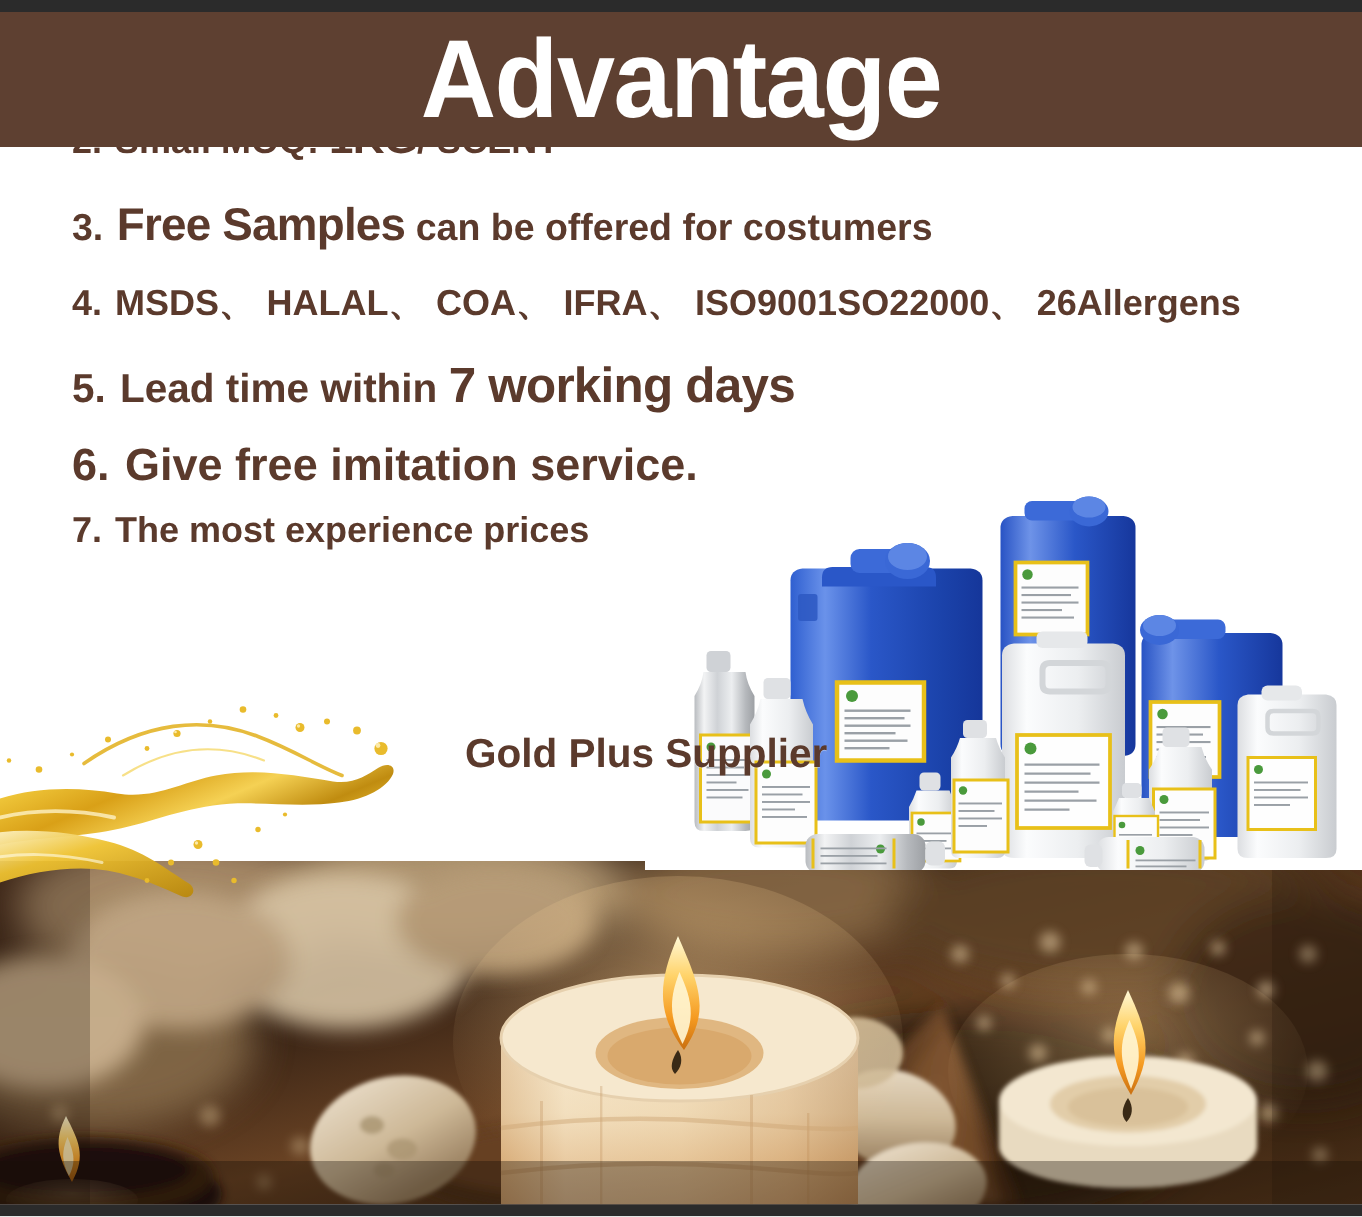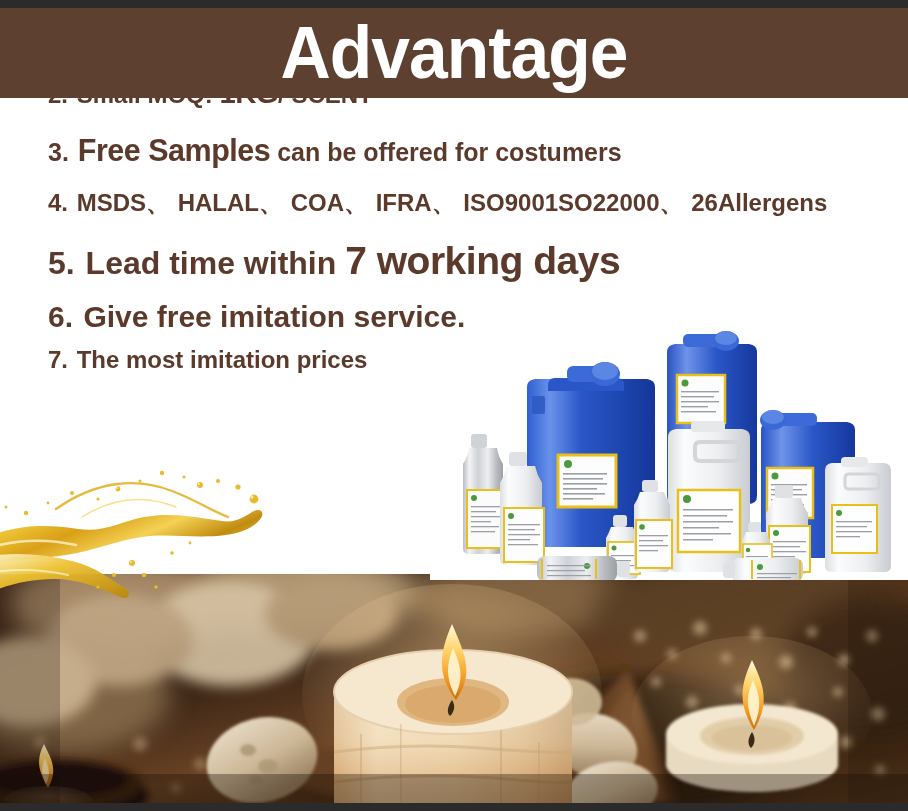--- a/index.html
+++ b/index.html
@@ -88,21 +88,21 @@
     line-height: 1;
   }
   .adv-item .num { margin-right: 2px; }
   .adv-item .txt-normal { font-weight: bold; text-align: right; }
   .adv-item .txt-big { font-size: 1.22em; font-weight: bold; letter-spacing: -0.5px; text-align: right; }
 
   .adv-item.i1 { font-size: 25px; margin-bottom: 29px; }
   .adv-item.i2 { font-size: 24px; margin-bottom: 28px; }
   .adv-item.i3 { font-size: 25px; margin-bottom: 26px; }
   .adv-item.i4 { font-size: 24px; margin-bottom: 26px; letter-spacing: 0px; }
-  .adv-item.i5 { font-size: 32px; margin-bottom: 22px; }
+  .adv-item.i5 { font-size: 27px; margin-bottom: 22px; }
   .adv-item.i6 { font-size: 30px; margin-bottom: 16px; }
   .adv-item.i7 { font-size: 24px; margin-bottom: 0px; }
 
   .adv-item.i4 .sep { letter-spacing: 1px; }
 
   
   #gold-plus-supplier {
     position: absolute;
     top: 489px;
     left: 310px;
@@ -207,21 +207,21 @@
       <span class="txt-big">7 working days</span>
     </div>
 
     <div class="adv-item i6">
       <span class="num">6.</span>
       <span class="txt-normal">Give free imitation service.</span>
     </div>
 
     <div class="adv-item i7">
       <span class="num">7.</span>
-      <span class="txt-normal">The most imitation prices</span>
+      <span class="txt-normal">The most experience prices</span>
     </div>
 
   </div>
 
   <svg id="product-photo" viewBox="0 0 453 250">
     <defs>
       <linearGradient id="gBlue" x1="0" y1="0" x2="1" y2="0">
         <stop offset="0%" stop-color="#2f5fd0"></stop>
         <stop offset="18%" stop-color="#6a92ea"></stop>
         <stop offset="42%" stop-color="#2a57c8"></stop>
@@ -696,14 +696,15 @@
       <rect x="0" y="0" width="60" height="229" fill="#1a0e06" opacity="0.25"></rect>
       <rect x="848" y="0" width="60" height="229" fill="#1a0e06" opacity="0.2"></rect>
       <rect x="0" y="200" width="908" height="29" fill="#170d05" opacity="0.35"></rect>
     </svg>
   </div>
 
   <div id="photo-notch"></div>
 
   <div class="edge-strip bottom"></div>
 
+  <div id="gold-plus-supplier">Gold Plus Supplier</div>
 
 </div>
 
 </body></html>

